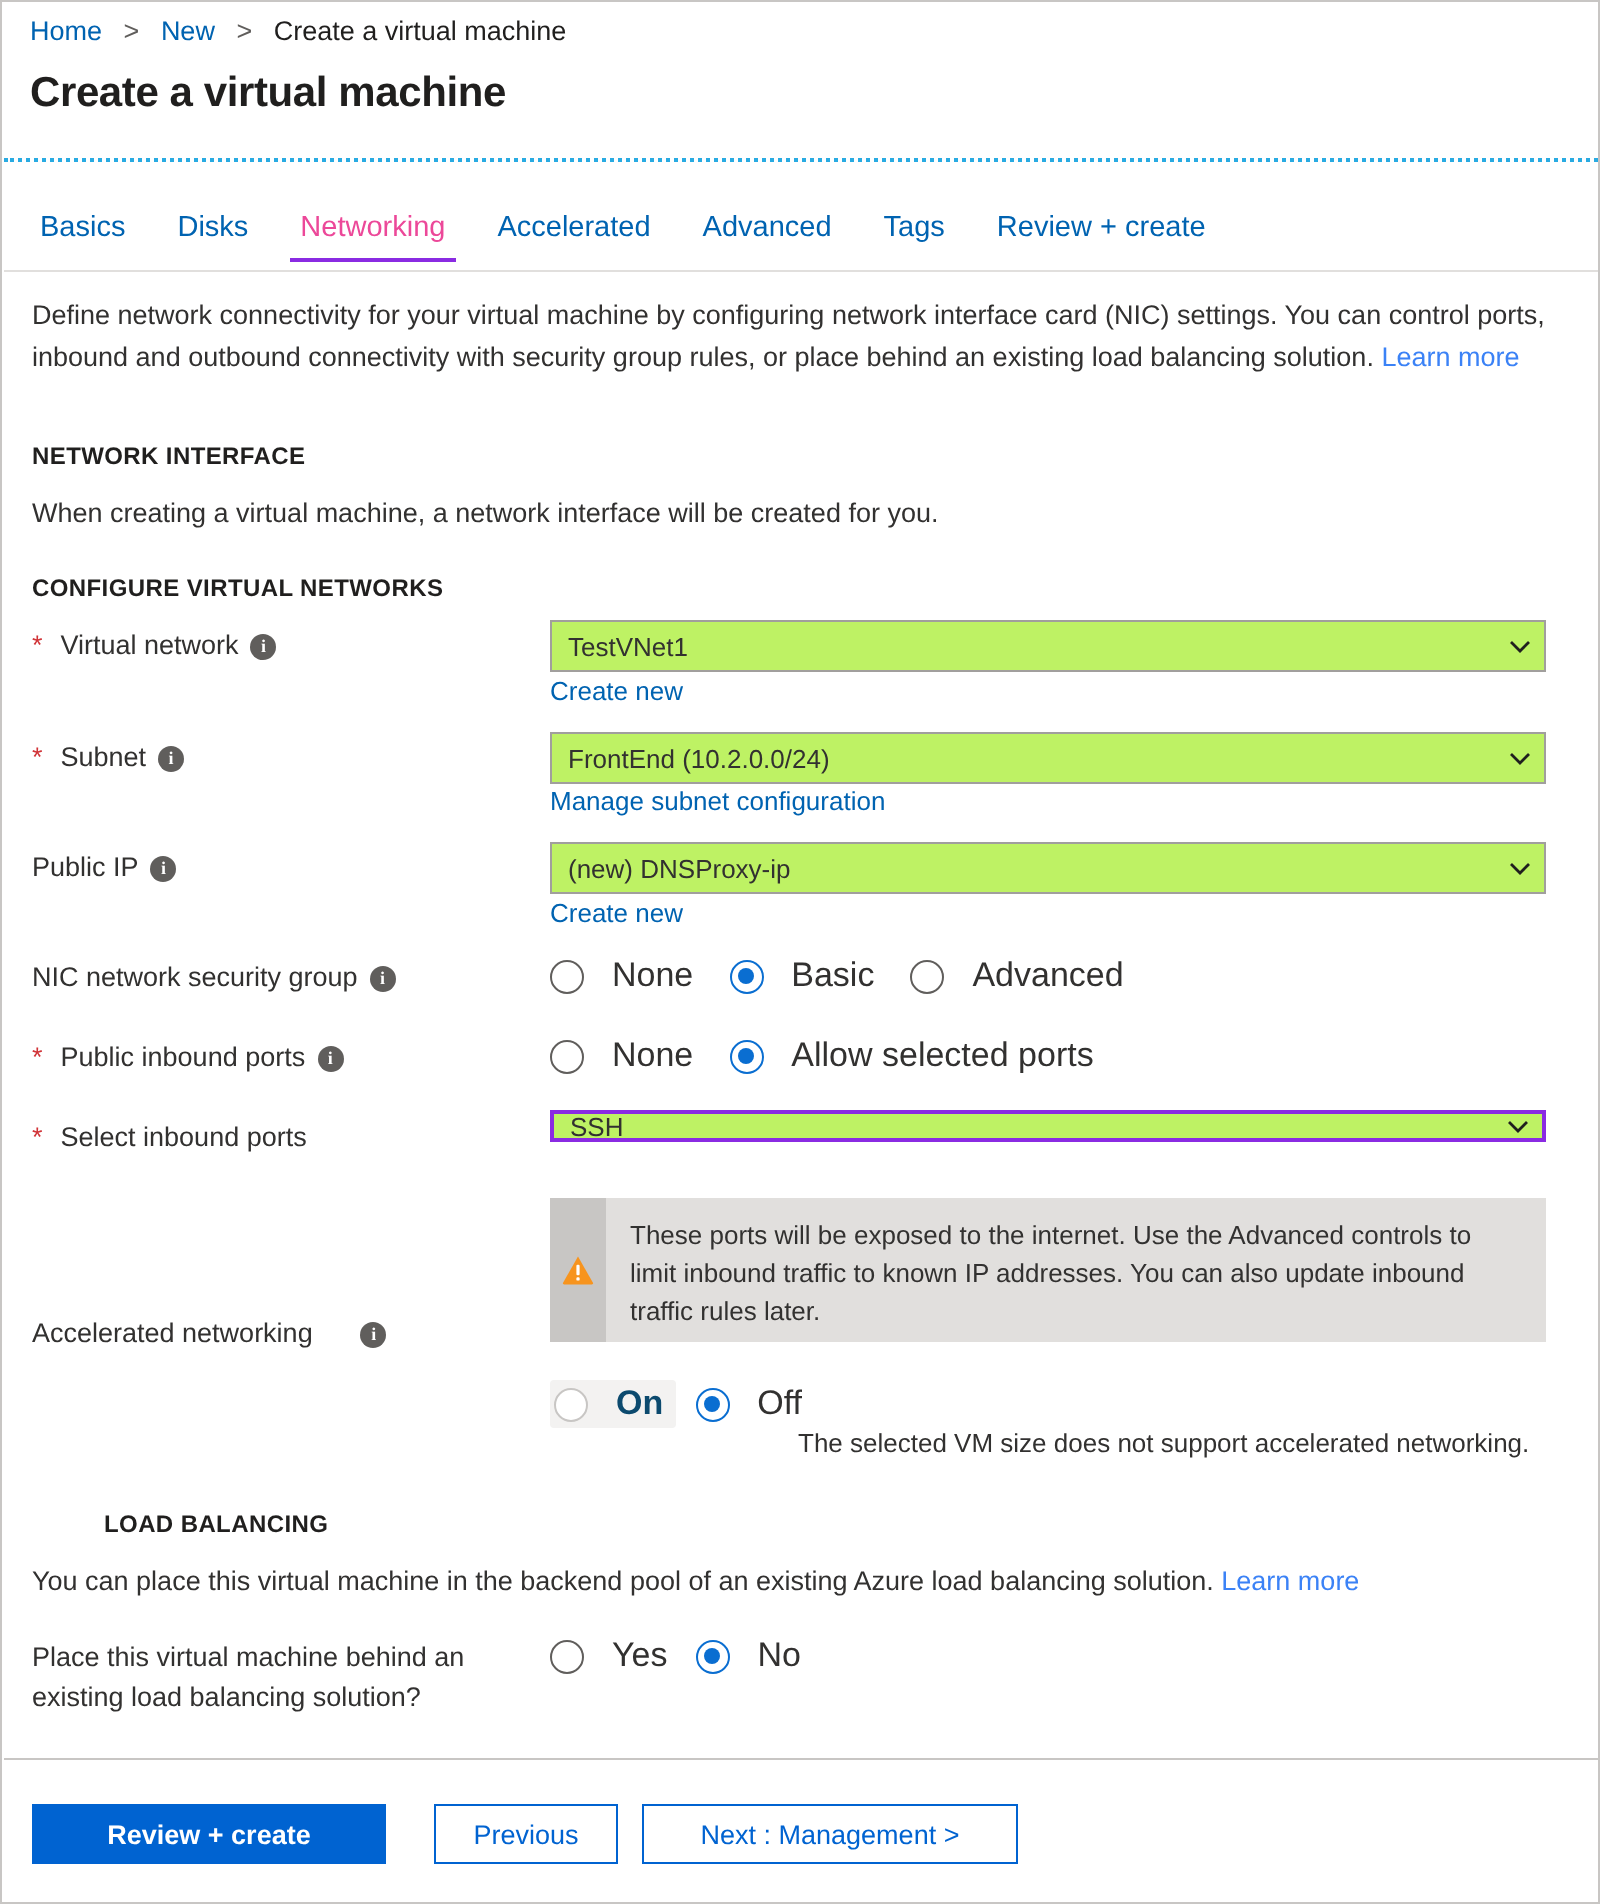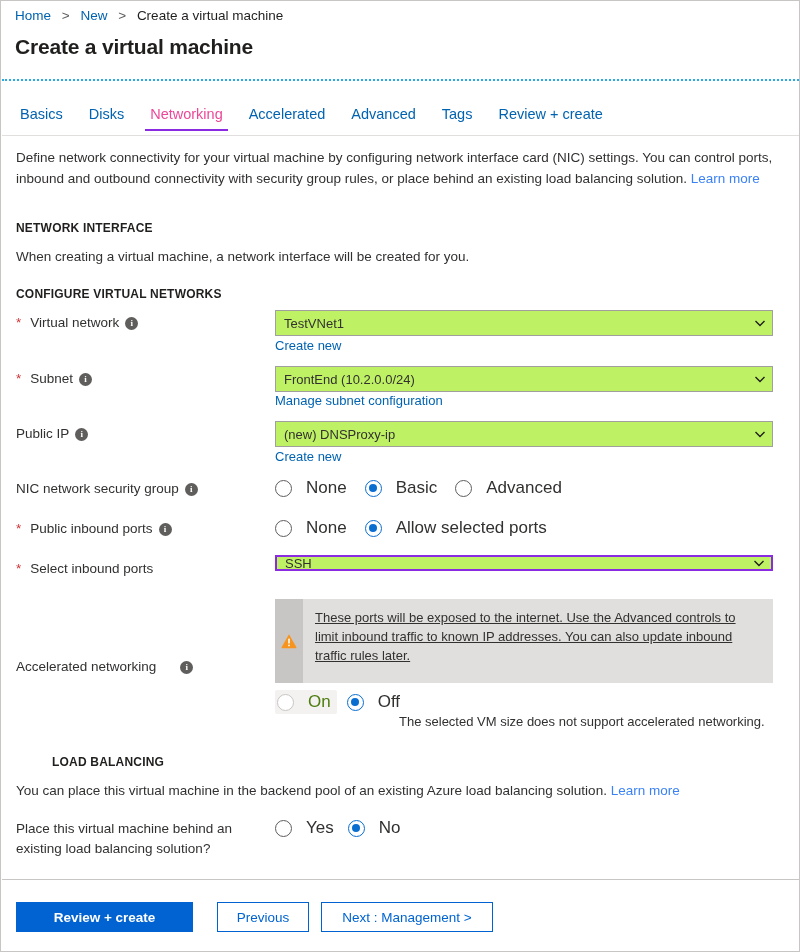--- a/index.html
+++ b/index.html
@@ -240,25 +240,26 @@
     position: absolute;
     left: 50%;
     top: 50%;
     width: 8px;
     height: 8px;
     margin: -4px 0 0 -4px;
     border-radius: 50%;
     background: #0a6ed1;
   }
   .radio.disabled {
-    color: #4d7c0f;
+    color: #0c4a6e;
     cursor: default;
     background: #f3f2f1;
     padding: 2px 6px 2px 2px;
     border-radius: 2px;
+    font-weight: bold;
   }
   .radio.disabled .dot { border-color: #c8c6c4; }
 
   
   .warning {
     position: absolute;
     left: 274px;
     top: 598px;
     width: 498px;
     box-sizing: border-box;
@@ -268,25 +269,24 @@
   }
   .warn-strip {
     width: 28px;
     flex: none;
     background: #c8c6c4;
     display: flex;
     align-items: center;
     justify-content: center;
   }
   .warn-text {
-    padding: 9px 12px 18px 12px;
+    padding: 9px 12px 6px 12px;
     font-size: 13px;
     line-height: 19px;
     color: #323130;
-    text-decoration: underline;
   }
 
   .side-note {
     position: absolute;
     font-size: 13px;
     line-height: 18px;
     color: #323130;
   }
 
   
@@ -487,15 +487,15 @@
     </div>
     <div class="radio checked">
       <span class="dot"></span>
       <span>No</span>
     </div>
   </div>
 
   <div class="footer-divider"></div>
   <div class="btn btn-primary" style="left:15px; top:901px; width:177px;">Review + create</div>
   <div class="btn btn-secondary" style="left:216px; top:901px; width:92px;">Previous</div>
-  <div class="btn btn-secondary" style="left:320px; top:901px; width:172px;">Next : Management &gt;</div>
+  <div class="btn btn-secondary" style="left:320px; top:901px; width:188px;">Next : Management &gt;</div>
 
 </div>
 
 </body></html>

